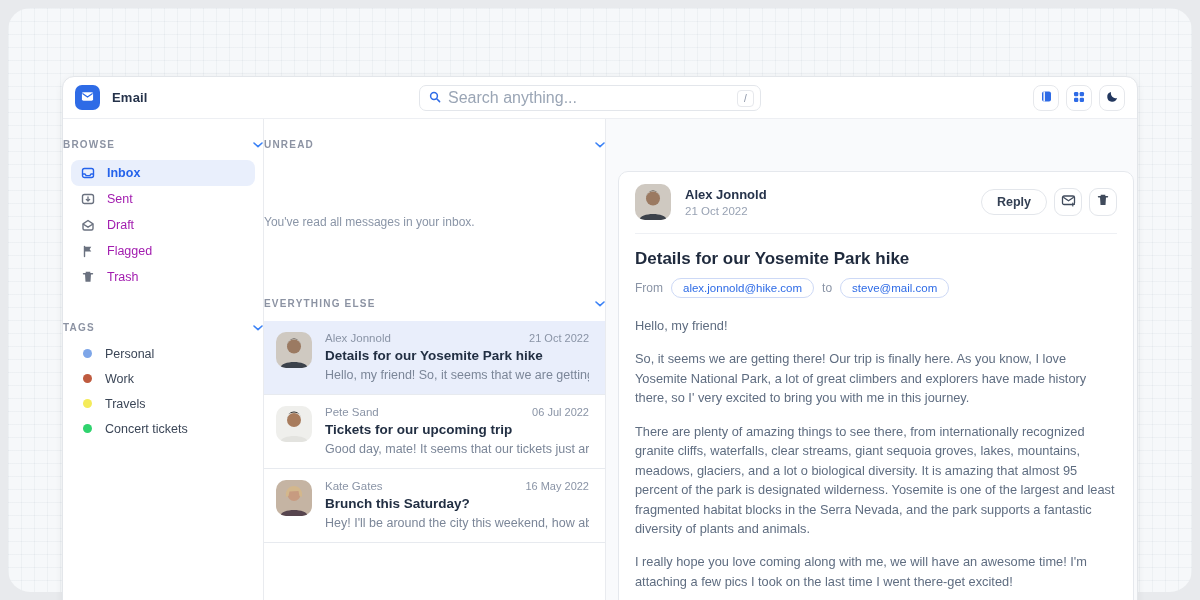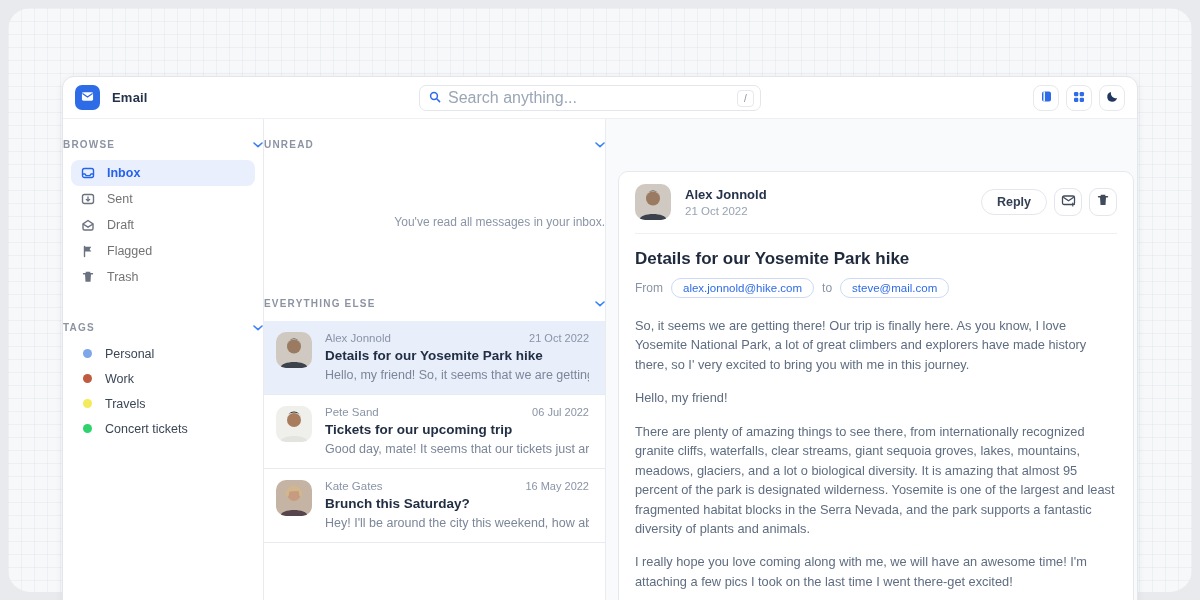--- a/index.html
+++ b/index.html
@@ -32,38 +32,38 @@
   .content{ flex:1; display:flex; min-height:0; }
   .sidebar{ width:201px; flex:none; border-right:1px solid #e9ebef; padding-top:12px; }
   .midcol{ width:342px; flex:none; border-right:1px solid #e9ebef; display:flex; flex-direction:column; }
   .rightcol{ flex:1; background:#f9fafc; padding:52px 0 0 12px; }
 
   .section-label{ display:flex; align-items:flex-end; justify-content:space-between; padding:8px 0; }
   .section-label span{ font-size:10px; font-weight:700; letter-spacing:1.2px; color:#8c93a3; }
 
   
   .nav-item{ display:flex; align-items:center; gap:12px; height:26px; margin:0 8px; padding:0 10px; border-radius:8px; cursor:pointer;
-    font-size:12.5px; color:#737373; font-weight:500; margin-bottom:0; }
+    font-size:12.5px; color:#a21caf; font-weight:500; margin-bottom:0; }
   .nav-item + .nav-item{ margin-top:0; }
   .nav-item .ni-icon{ display:flex; width:14px; justify-content:center; }
   .nav-item.active{ background:#e9effc; color:#2563eb; font-weight:600; }
   .browse-list .nav-item{ margin-bottom:0; }
   .browse-list{ display:flex; flex-direction:column; gap:0; }
   .browse-list .nav-item{ flex:none; }
   .browse-list .nav-item{ height:26px; }
   .browse-list .nav-item:nth-child(n){ margin-top:0; }
   .browse-list .nav-item + .nav-item{ margin-top:0; }
   .browse-list{ padding:2px 0 6px; }
   .browse-list .nav-item{ margin-bottom:0; }
   .tag-item{ display:flex; align-items:center; gap:13px; height:25px; padding:0 10px; margin:0 8px; font-size:12.5px; color:#3b4657; cursor:pointer; }
   .tag-dot{ width:9px; height:9px; border-radius:50%; flex:none; margin-left:2px; }
 
   
   .unread-zone{ height:169px; flex:none; position:relative; padding-top:12px; }
-  .empty-text{ position:absolute; left:0; right:0; top:96px; text-align:right; font-size:12px; color:#8a95a7; }
+  .empty-text{ position:absolute; left:0; right:0; top:96px; text-align:left; font-size:12px; color:#8a95a7; }
   .ee-zone{ flex:1; display:flex; flex-direction:column; min-height:0; padding-top:2px; }
   .email-list{ margin-top:4px; }
   .email-item{ display:flex; padding:11px 16px 12px 12px; border-bottom:1px solid #e7eaef; cursor:pointer; gap:13px; }
   .email-item.selected{ background:#e9eefb; }
   .avatar{ width:36px; height:36px; border-radius:10px; overflow:hidden; flex:none; }
   .avatar svg{ display:block; }
   .email-meta{ flex:1; min-width:0; }
   .email-row1{ display:flex; justify-content:space-between; align-items:baseline; }
   .email-sender{ font-size:11.5px; color:#8a94a6; }
   .email-date{ font-size:11px; color:#8a94a6; }
@@ -364,22 +364,22 @@
         <div class="subject">Details for our Yosemite Park hike</div>
 
         <div class="fromto">
           <span class="lbl">From</span>
           <span class="chip">alex.jonnold@hike.com</span>
           <span class="lbl">to</span>
           <span class="chip">steve@mail.com</span>
         </div>
 
         <div class="body-text">
+          <p>Hello, my friend!</p>
           <p>So, it seems we are getting there! Our trip is finally here. As you know, I love Yosemite National Park, a lot of great climbers and explorers have made history there, so I' very excited to bring you with me in this journey.</p>
-          <p>Hello, my friend!</p>
           <p>There are plenty of amazing things to see there, from internationally recognized granite cliffs, waterfalls, clear streams, giant sequoia groves, lakes, mountains, meadows, glaciers, and a lot o biological diversity. It is amazing that almost 95 percent of the park is designated wilderness. Yosemite is one of the largest and least fragmented habitat blocks in the Serra Nevada, and the park supports a fantastic diversity of plants and animals.</p>
           <p>I really hope you love coming along with me, we will have an awesome time! I'm attaching a few pics I took on the last time I went there-get excited!</p>
           <p>See you soon, Alex Jonnold</p>
         </div>
 
       </div>
     </div>
 
   </div>
 </div>

